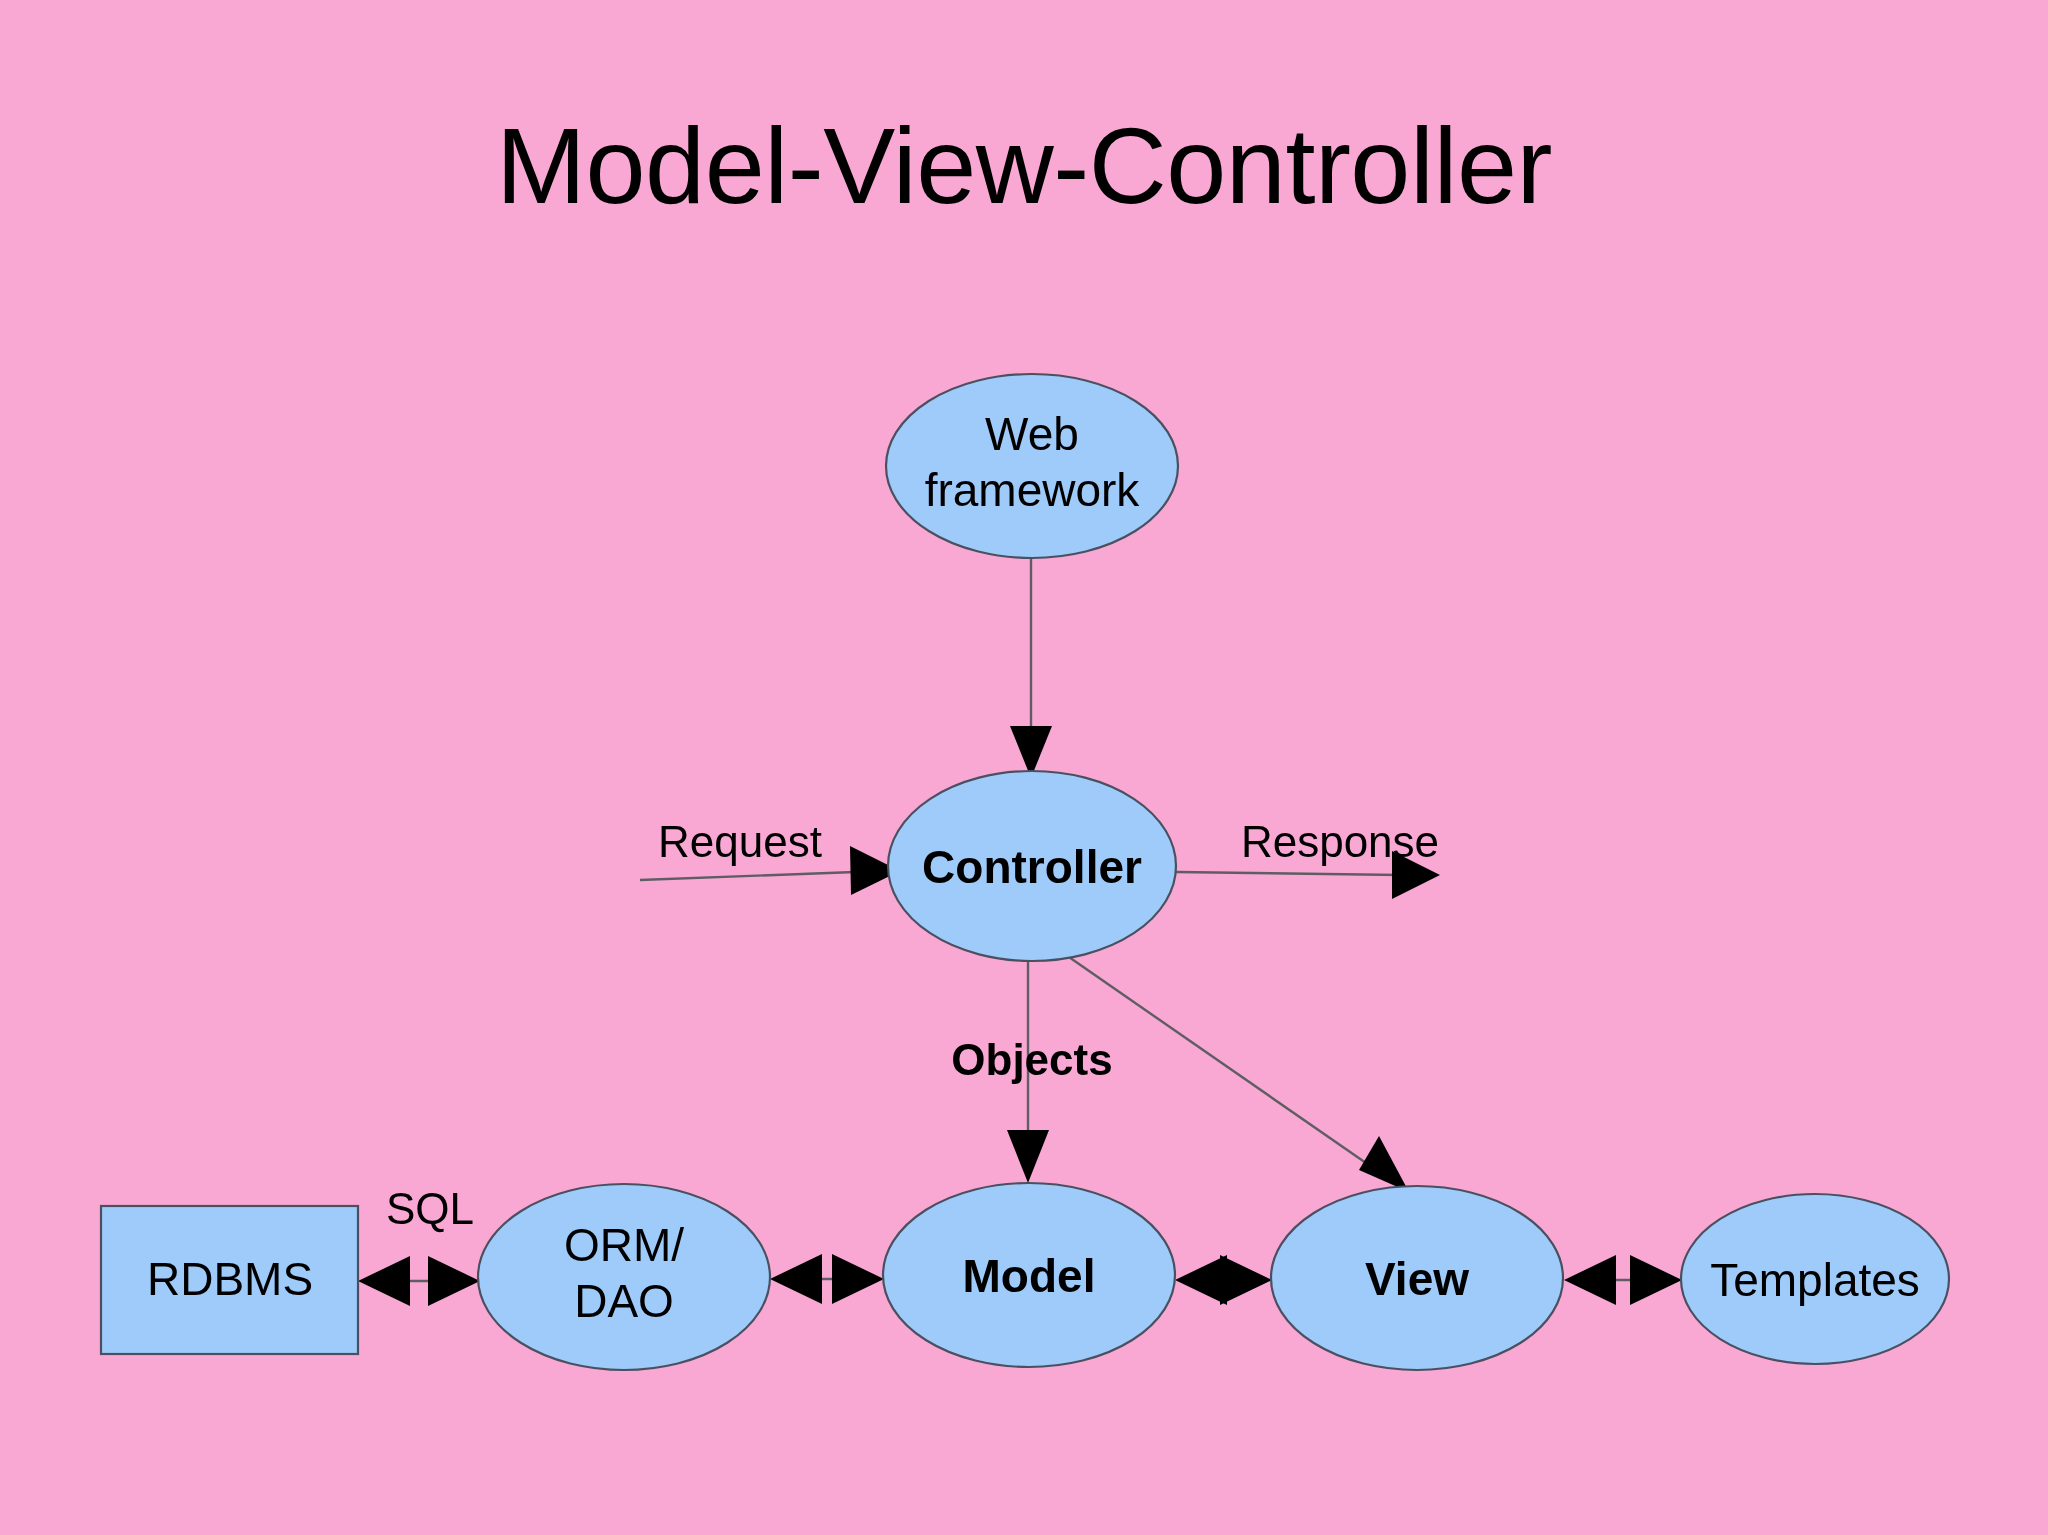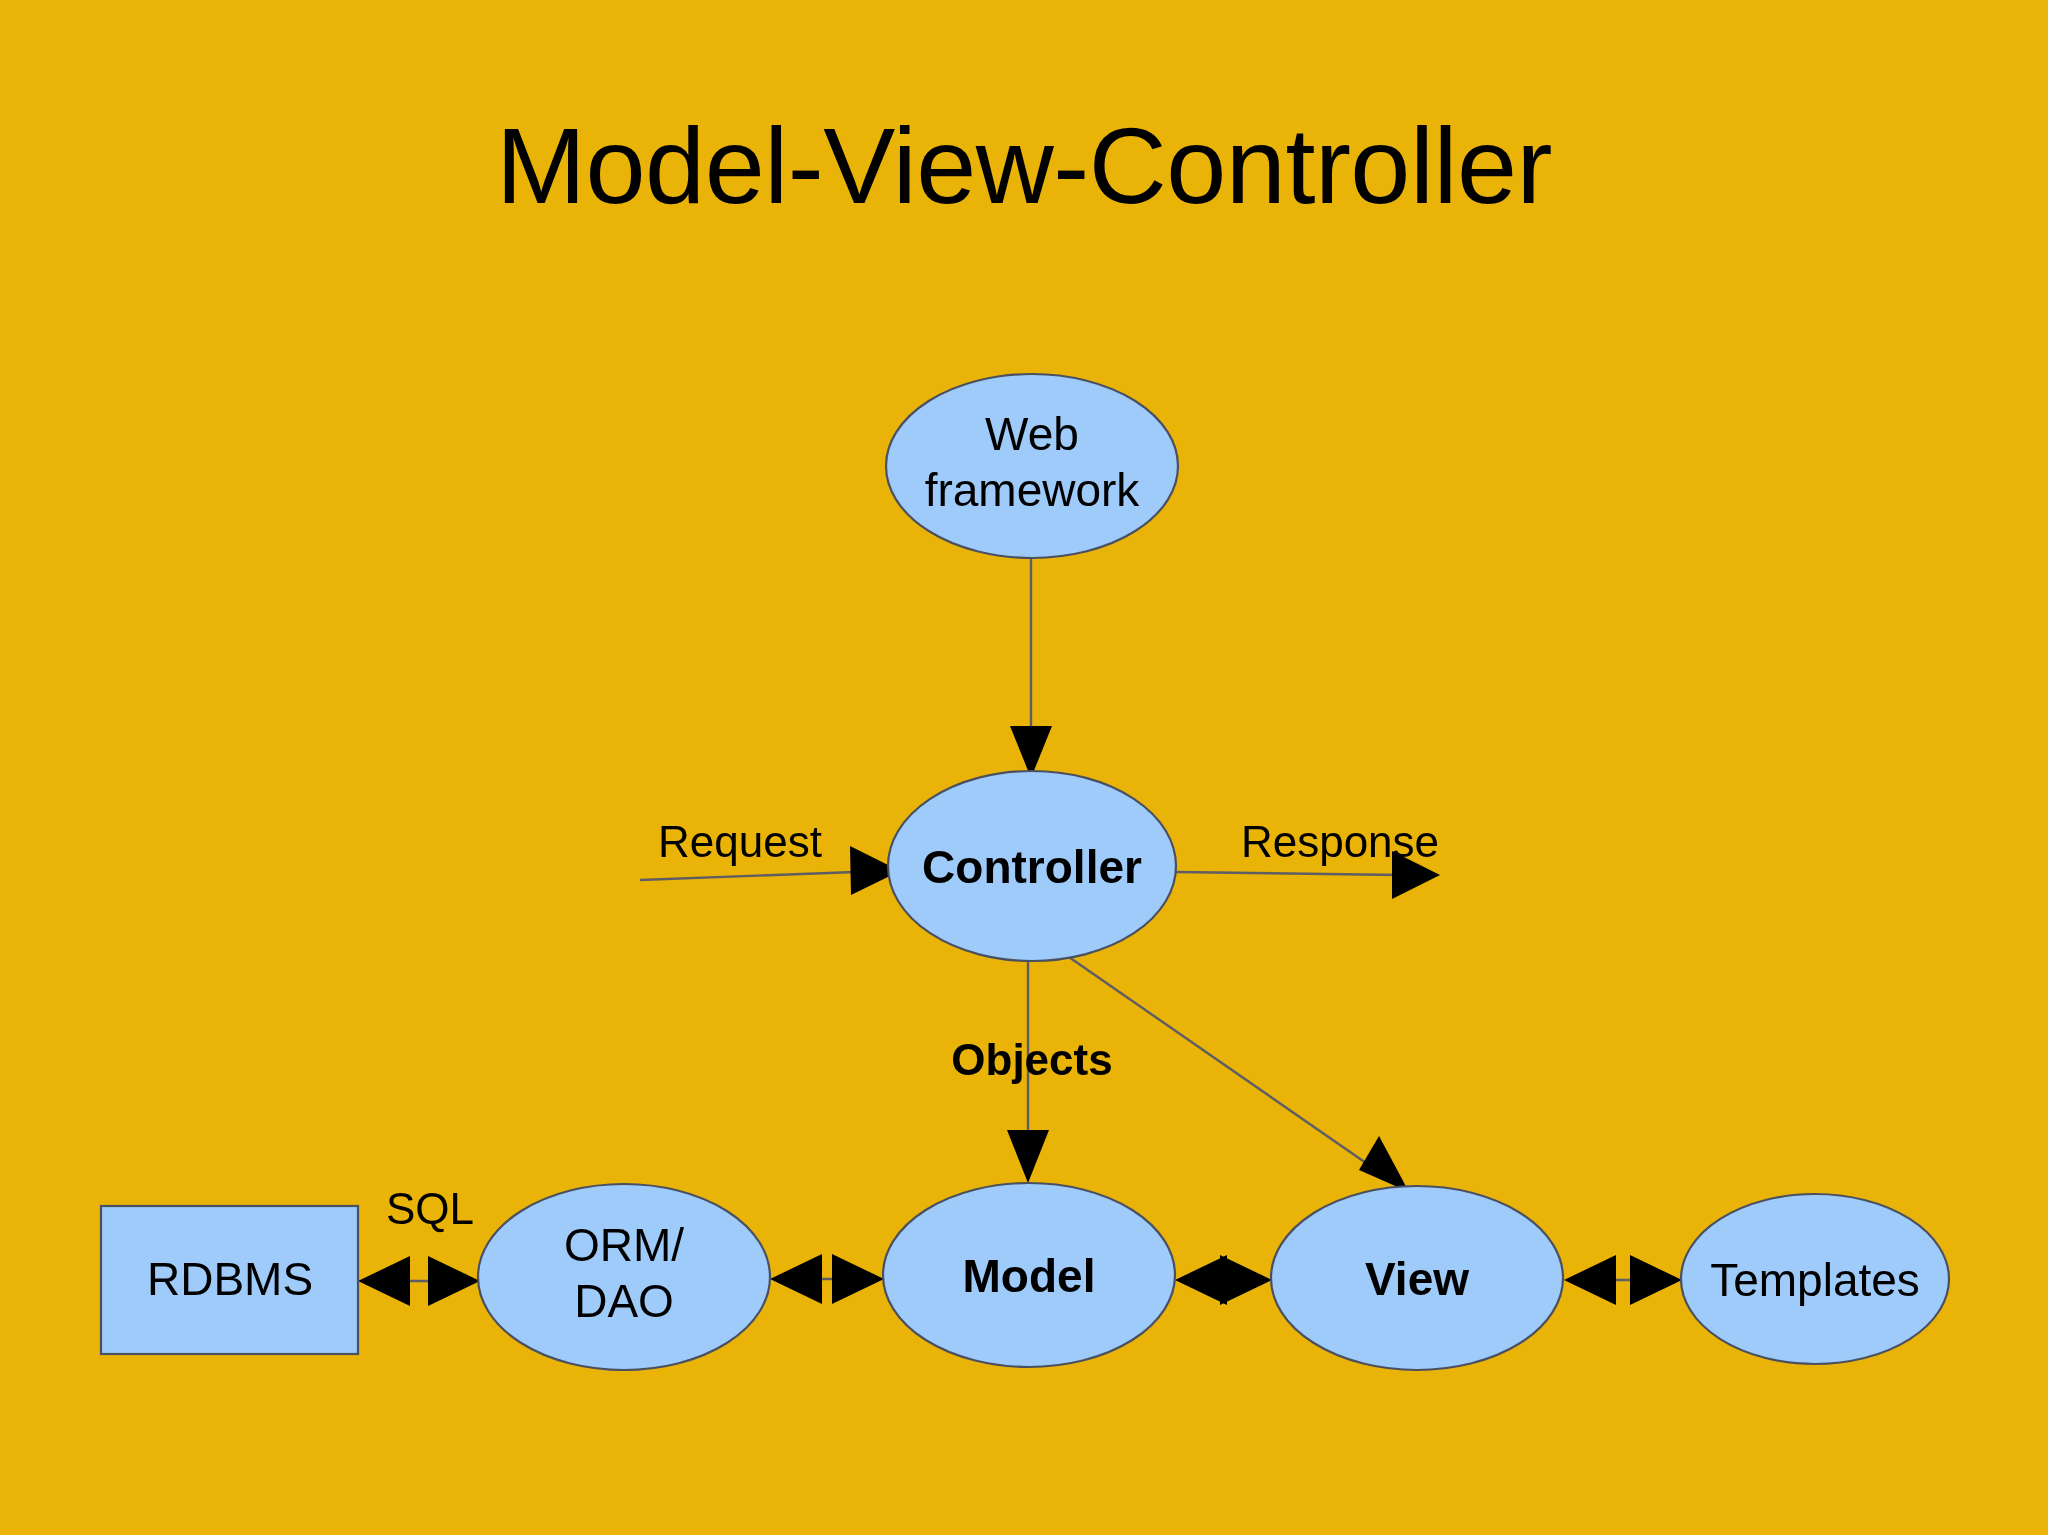--- a/index.html
+++ b/index.html
@@ -12,21 +12,21 @@
     height: 1535px;
     font-family: "Liberation Sans", sans-serif;
     overflow: hidden;
     position: relative;
   }
   #slide {
     position: absolute;
     left: 0; top: 0;
     width: 2048px;
     height: 1535px;
-    background: #eab308;
+    background: #f9a8d4;
   }
   #diagram-title {
     position: absolute;
     left: 0;
     top: 112px;
     width: 2048px;
     text-align: center;
     font-size: 108px;
     line-height: 1.0;
     color: #000000;

